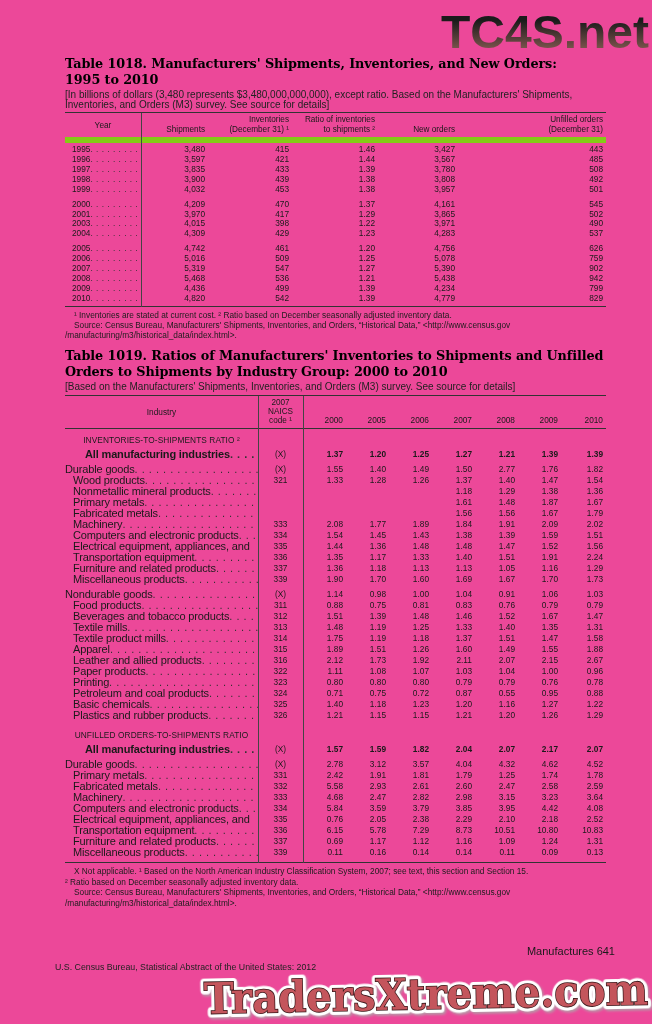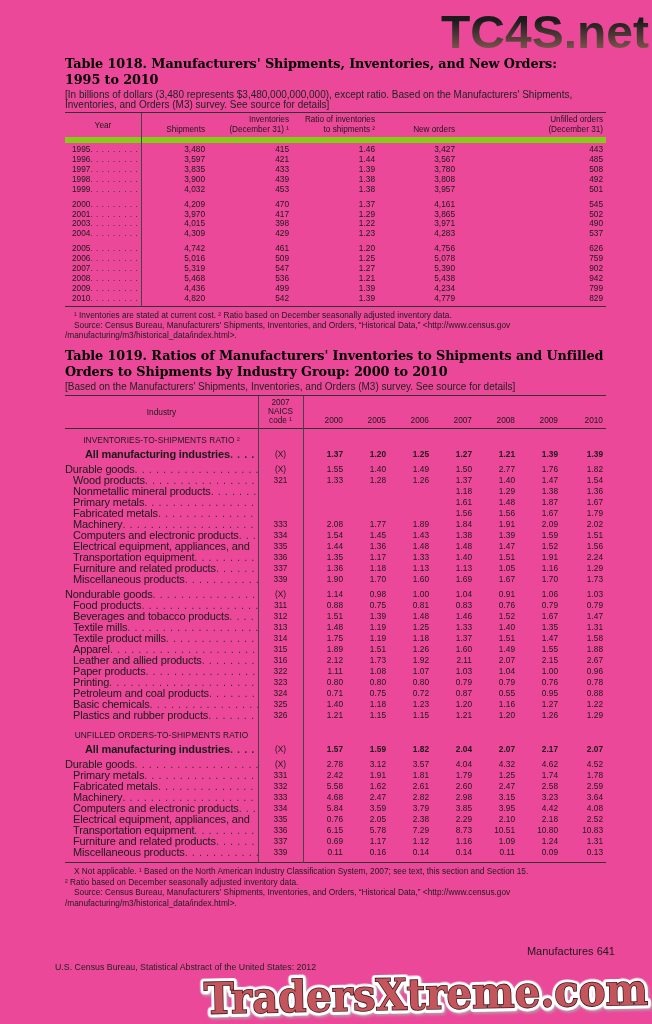--- a/index.html
+++ b/index.html
@@ -691,21 +691,21 @@
             <div class="num">1.74</div>
             <div class="num">1.78</div>
           </div>
           <div class="g19 row19 sub">
             <div class="lblcell dotswrap">
               <div class="lbl">Fabricated metals</div>
               <div class="dots"></div>
             </div>
             <div class="code">332</div>
             <div class="num">5.58</div>
-            <div class="num">1.62</div>
+            <div class="num">2.93</div>
             <div class="num">2.61</div>
             <div class="num">2.60</div>
             <div class="num">2.47</div>
             <div class="num">2.58</div>
             <div class="num">2.59</div>
           </div>
           <div class="g19 row19 sub">
             <div class="lblcell dotswrap">
               <div class="lbl">Machinery</div>
               <div class="dots"></div>

